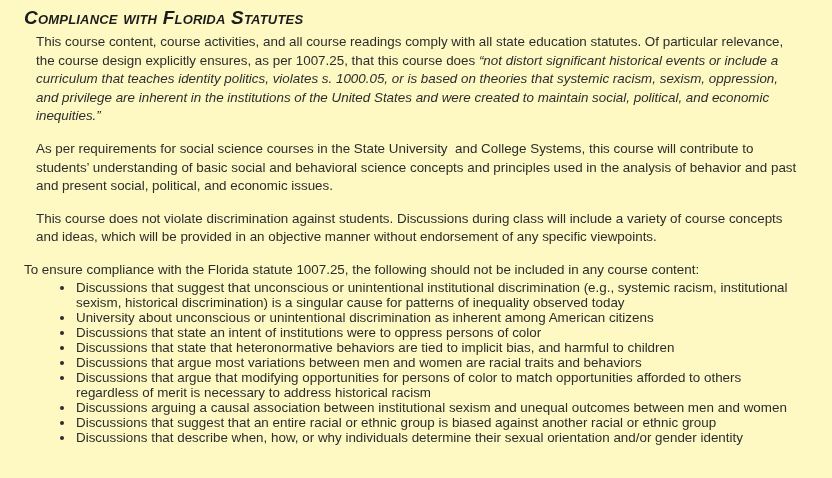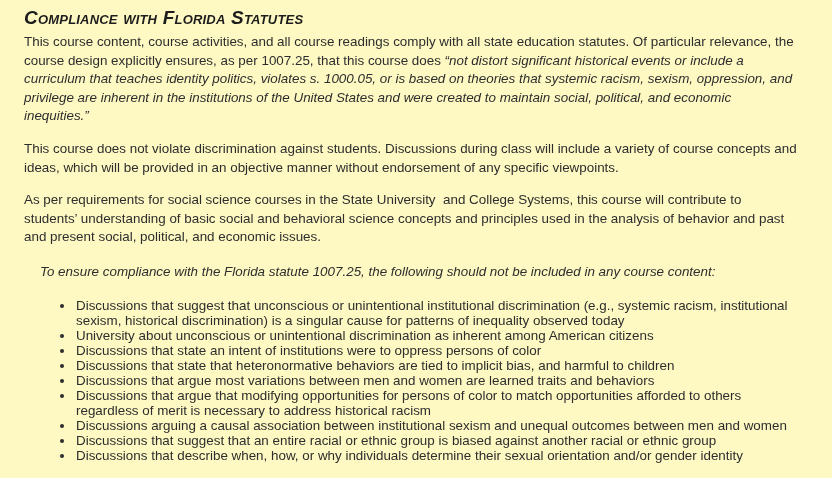--- a/index.html
+++ b/index.html
@@ -25,60 +25,59 @@
     font-style: italic;
     font-weight: bold;
     font-variant: small-caps;
     font-size: 19px;
     line-height: 22px;
     letter-spacing: 0.2px;
     color: #1c1c1c;
     margin: 0 0 4px 0;
   }
   .para {
-    margin: 0 0 14px 0;
+    margin: 0 0 14px 12px;
     white-space: pre-wrap;
   }
   .para .quote {
     font-style: italic;
   }
   .list-intro {
-    margin: 16px;
-    font-style: italic;
+    margin: 0;
   }
   .bullets {
     margin: 0;
     padding: 0 0 0 51px;
     list-style: disc outside;
   }
   .bullets li {
     line-height: 15px;
     padding-left: 1px;
   }
 </style>
 </head>
 <body>
 
 <div class="page">
 
   <h1 class="heading">Compliance with Florida Statutes</h1>
 
   <p class="para"><span>This course content, course activities, and all course readings comply with all state education statutes. Of particular relevance, the course design explicitly ensures, as per 1007.25, that this course does </span><span class="quote">“not distort significant historical events or include a curriculum that teaches identity politics, violates s. 1000.05, or is based on theories that systemic racism, sexism, oppression, and privilege are inherent in the institutions of the United States and were created to maintain social, political, and economic inequities.”</span></p>
 
+  <p class="para">As per requirements for social science courses in the State University  and College Systems, this course will contribute to students’ understanding of basic social and behavioral science concepts and principles used in the analysis of behavior and past and present social, political, and economic issues.</p>
+
   <p class="para">This course does not violate discrimination against students. Discussions during class will include a variety of course concepts and ideas, which will be provided in an objective manner without endorsement of any specific viewpoints.</p>
-
-  <p class="para">As per requirements for social science courses in the State University  and College Systems, this course will contribute to students’ understanding of basic social and behavioral science concepts and principles used in the analysis of behavior and past and present social, political, and economic issues.</p>
 
   <p class="para list-intro">To ensure compliance with the Florida statute 1007.25, the following should not be included in any course content:</p>
 
   <ul class="bullets">
       <li>Discussions that suggest that unconscious or unintentional institutional discrimination (e.g., systemic racism, institutional sexism, historical discrimination) is a singular cause for patterns of inequality observed today</li>
       <li>University about unconscious or unintentional discrimination as inherent among American citizens</li>
       <li>Discussions that state an intent of institutions were to oppress persons of color</li>
       <li>Discussions that state that heteronormative behaviors are tied to implicit bias, and harmful to children</li>
-      <li>Discussions that argue most variations between men and women are learned traits and behaviors</li>
+      <li>Discussions that argue most variations between men and women are racial traits and behaviors</li>
       <li>Discussions that argue that modifying opportunities for persons of color to match opportunities afforded to others regardless of merit is necessary to address historical racism</li>
       <li>Discussions arguing a causal association between institutional sexism and unequal outcomes between men and women</li>
       <li>Discussions that suggest that an entire racial or ethnic group is biased against another racial or ethnic group</li>
       <li>Discussions that describe when, how, or why individuals determine their sexual orientation and/or gender identity</li>
     </ul>
 
 </div>
 
 </body></html>

